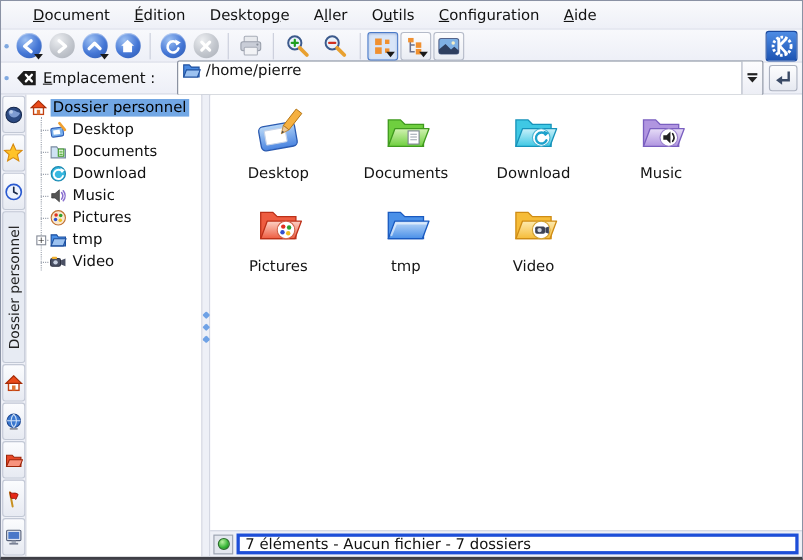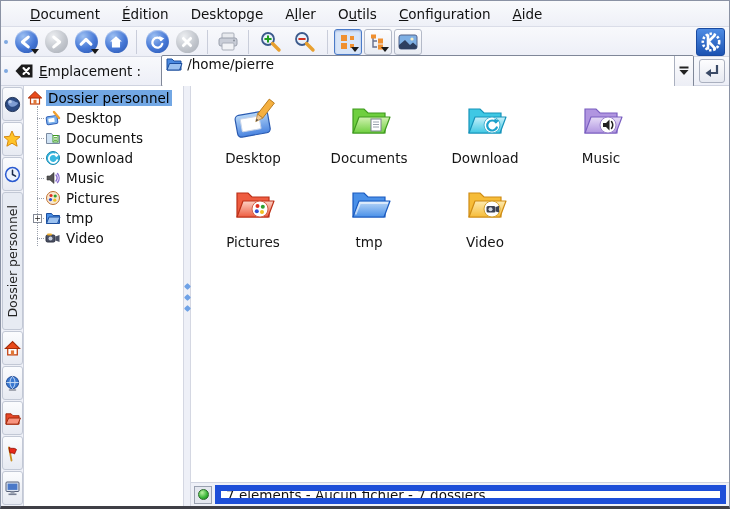--- a/index.html
+++ b/index.html
@@ -61,21 +61,21 @@
 
   .rightpane { flex:1; display:flex; flex-direction:column; min-width:0; }
   .iconview { flex:1; background:#fff; padding:8px 0 0 4px; display:flex; flex-wrap:wrap; align-content:flex-start; width:100%; }
   .icell { width:116px; height:84px; display:flex; flex-direction:column; align-items:center; }
   .icell .big { width:48px; height:48px; margin-top:2px; }
   .icell .ilabel { margin-top:6px; color:#151515; }
 
   .statusbar { height:24px; background:#eef0f7; border-top:1px solid #d0d4e0; display:flex; align-items:center; padding:0 3px; gap:3px; }
   .led-box { width:18px; height:18px; border:1px solid #9aa1b0; background:#e4e7ef; display:flex; align-items:center; justify-content:center; }
   .led { width:11px; height:11px; border-radius:50%; background:radial-gradient(circle at 35% 30%, #b8f0a0, #35b435 60%, #1d7a1d); border:1px solid #2a6a2a; }
-  .status-field { flex:1; height:19px; background:#fff; border:6px solid #1d4ed8; display:flex; align-items:center; padding-left:5px; white-space:nowrap; overflow:hidden; }
+  .status-field { flex:1; height:19px; background:#fff; border:3px solid #1d4ed8; display:flex; align-items:center; padding-left:5px; white-space:nowrap; overflow:hidden; }
 </style>
 </head>
 <body>
 
 <div class="window">
 
   <div class="menubar">
     <span class="menu-item"><span></span><u>D</u><span>ocument</span></span>
     <span class="menu-item"><span></span><u>É</u><span>dition</span></span>
     <span class="menu-item"><span>Desktop</span><u>g</u><span>e</span></span>

